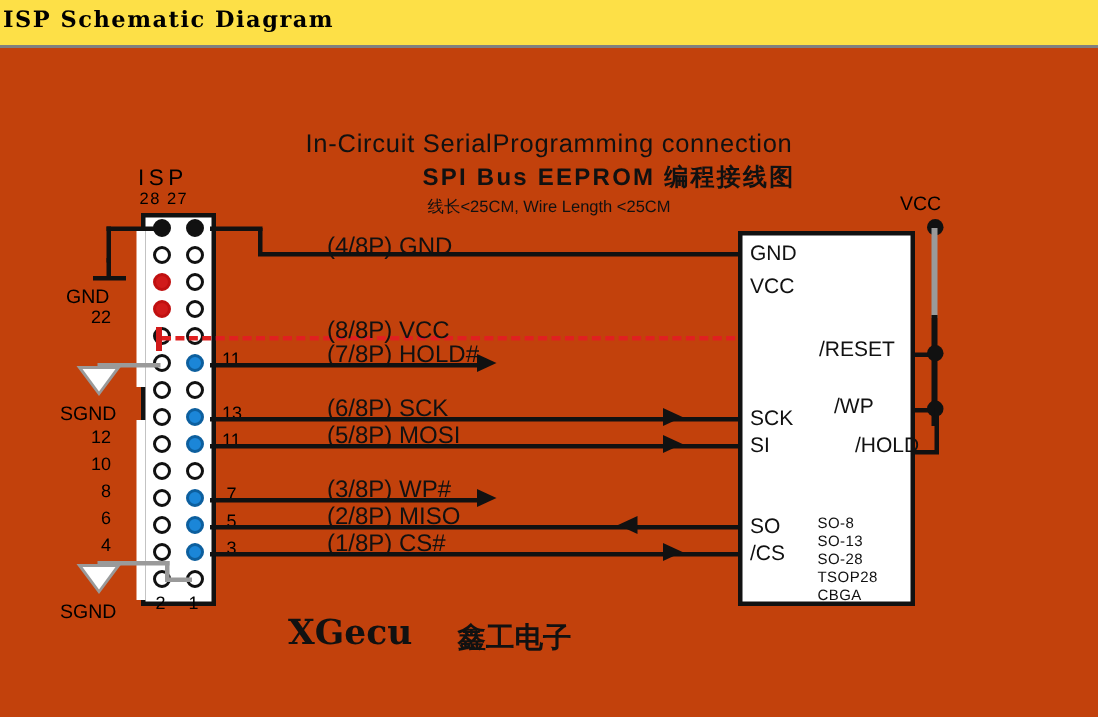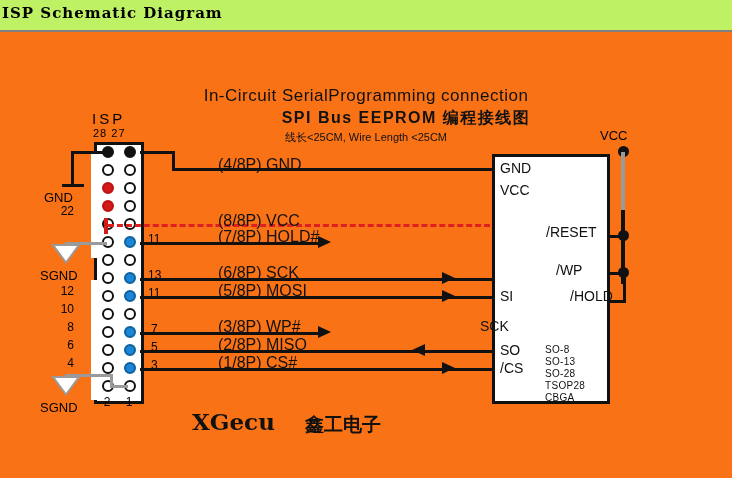--- a/index.html
+++ b/index.html
@@ -4,34 +4,34 @@
 <style>
   html,body{margin:0;padding:0;}
   body{
     width:732px;height:478px;background:#ffffff;
     font-family:"Liberation Sans", sans-serif;
     overflow:hidden;position:relative;
   }
   
   #titlebar{
     position:absolute;left:0;top:0;width:732px;height:48px;
-    background:#bef264;
+    background:#fde047;
   }
   #title-text{
     position:absolute;left:2px;top:4px;
     font-family:"DejaVu Serif", serif;
     font-size:15px;font-weight:bold;color:#000;
     letter-spacing:1px;white-space:nowrap;
   }
   #title-rule{
     position:absolute;left:0;top:30px;width:732px;height:2px;
     background:#808080;
   }
   
-  #canvas{position:absolute;left:0;top:32px;width:732px;height:446px;background:#f97316;}
+  #canvas{position:absolute;left:0;top:32px;width:732px;height:446px;background:#c2410c;}
 
   .hd{position:absolute;white-space:nowrap;color:#111;text-align:center;}
   #hd1{left:0;top:54px;width:732px;font-size:17px;letter-spacing:.5px;}
   #hd2{left:0;top:76px;width:732px;font-size:16px;font-weight:bold;letter-spacing:1.5px;margin-left:40px;}
   #hd3{left:0;top:98px;width:732px;font-size:11px;}
 
   
   #isp-label{position:absolute;left:92px;top:78px;font-size:15px;letter-spacing:3px;color:#000;white-space:nowrap;}
   #isp-2827{position:absolute;left:93px;top:95px;font-size:11px;letter-spacing:1px;color:#000;white-space:nowrap;}
 
@@ -244,21 +244,21 @@
   <div class="sig" style="left:218px;top:232px;">(6/8P) SCK</div>
   <div class="sig" style="left:218px;top:250px;">(5/8P) MOSI</div>
   <div class="sig" style="left:218px;top:286px;">(3/8P) WP#</div>
   <div class="sig" style="left:218px;top:304px;">(2/8P) MISO</div>
   <div class="sig" style="left:218px;top:322px;">(1/8P) CS#</div>
 
   <div id="chip"></div>
 
   <div class="cpin" style="left:500px;top:128px;">GND</div>
   <div class="cpin" style="left:500px;top:150px;">VCC</div>
-  <div class="cpin" style="left:480px;top:238px;margin-top:48px;">SCK</div>
+  <div class="cpin" style="left:500px;top:238px;">SCK</div>
   <div class="cpin" style="left:500px;top:256px;">SI</div>
   <div class="cpin" style="left:500px;top:310px;">SO</div>
   <div class="cpin" style="left:500px;top:328px;">/CS</div>
 
   <div class="cpin" style="left:546px;top:192px;">/RESET</div>
   <div class="cpin" style="left:556px;top:230px;">/WP</div>
   <div class="cpin" style="left:548px;top:256px;margin-left:22px;">/HOLD</div>
 
   <div class="cpkg" style="left:545px;top:312px;">SO-8</div>
   <div class="cpkg" style="left:545px;top:324px;">SO-13</div>

